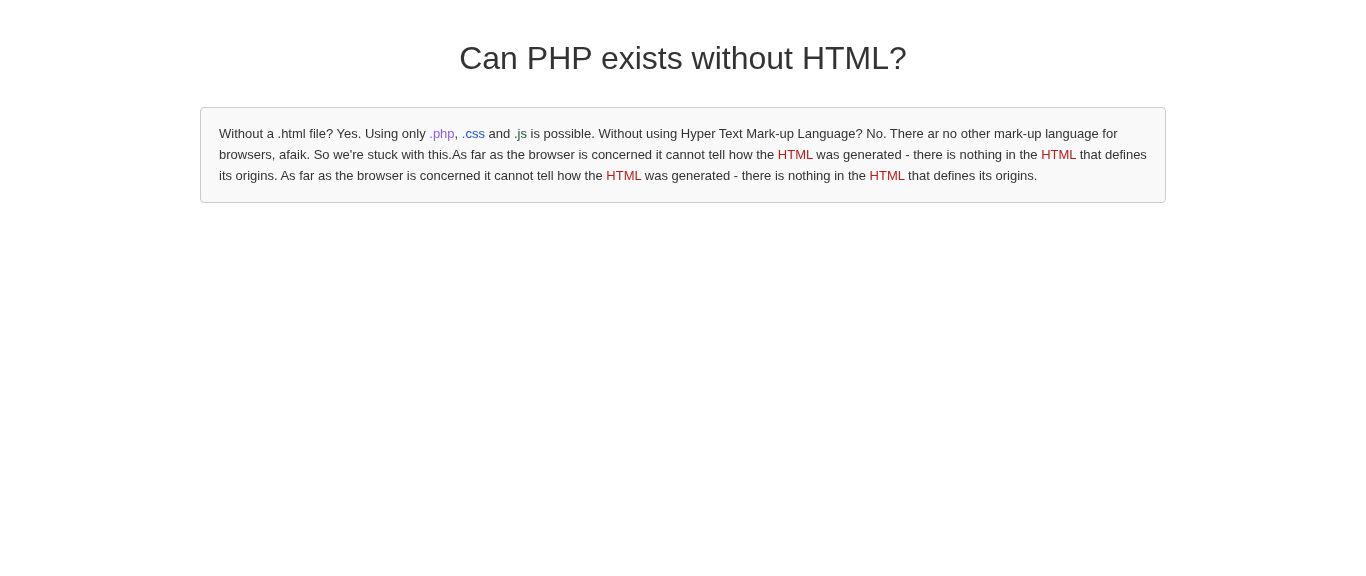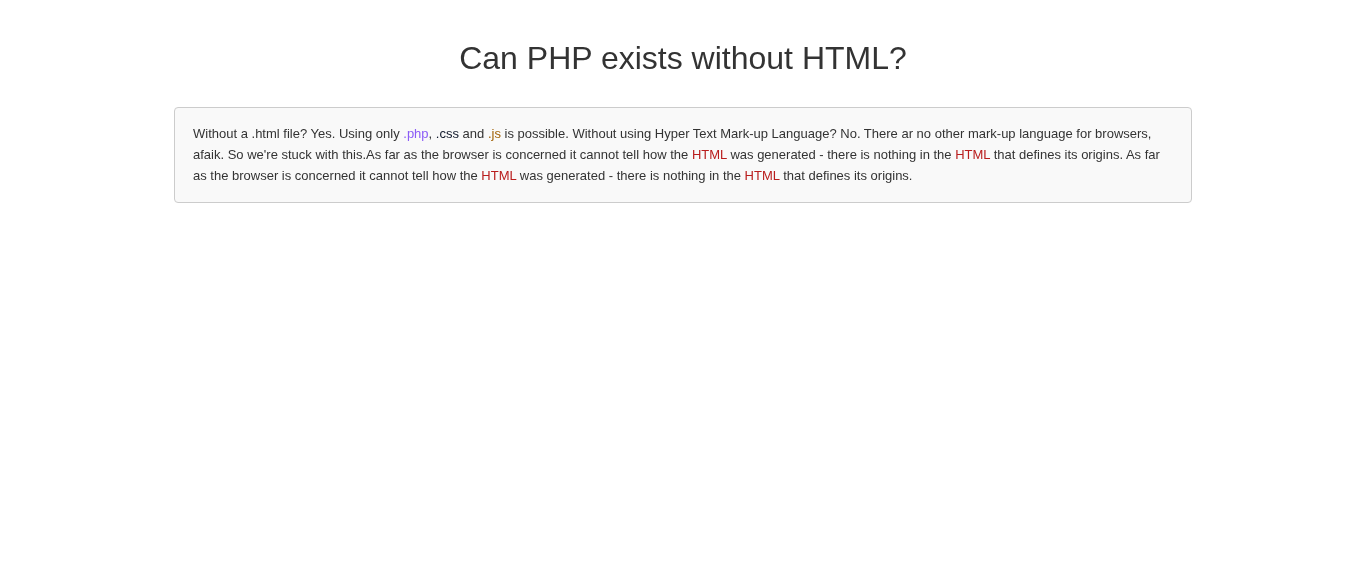--- a/index.html
+++ b/index.html
@@ -10,21 +10,21 @@
 
     body {
       background-color: #ffffff;
       font-family: Arial, sans-serif;
       width: 1366px;
       min-height: 576px;
     }
 
     .page-wrapper {
       width: 100%;
-      padding: 40px 4px;
+      padding: 40px 30px;
     }
 
     .page-title {
       text-align: center;
       font-size: 32px;
       font-weight: normal;
       color: #333333;
       margin-bottom: 30px;
     }
 
@@ -41,25 +41,25 @@
       font-size: 13px;
       line-height: 1.6;
       color: #333333;
     }
 
     .highlight-php {
       color: #8b5cf6;
     }
 
     .highlight-css {
-      color: #0f172a;
+      color: #1d4ed8;
     }
 
     .highlight-js {
-      color: #a16207;
+      color: #14532d;
     }
 
     .highlight-html {
       color: #b91c1c;
     }
   </style>
 </head>
 <body>
 
 <div class="page-wrapper">

